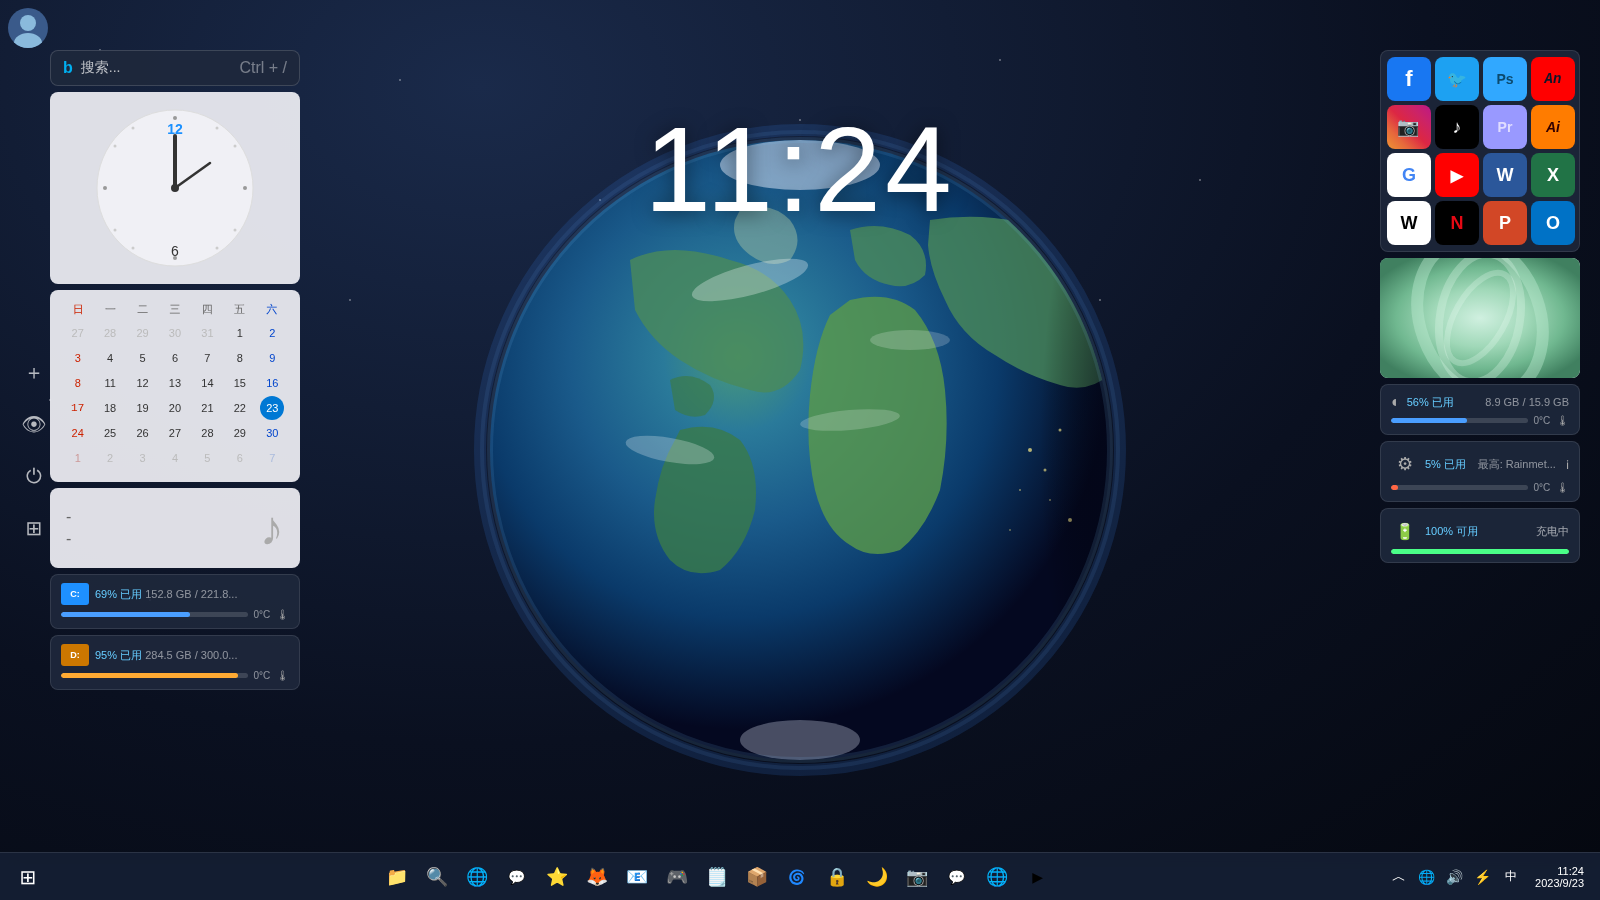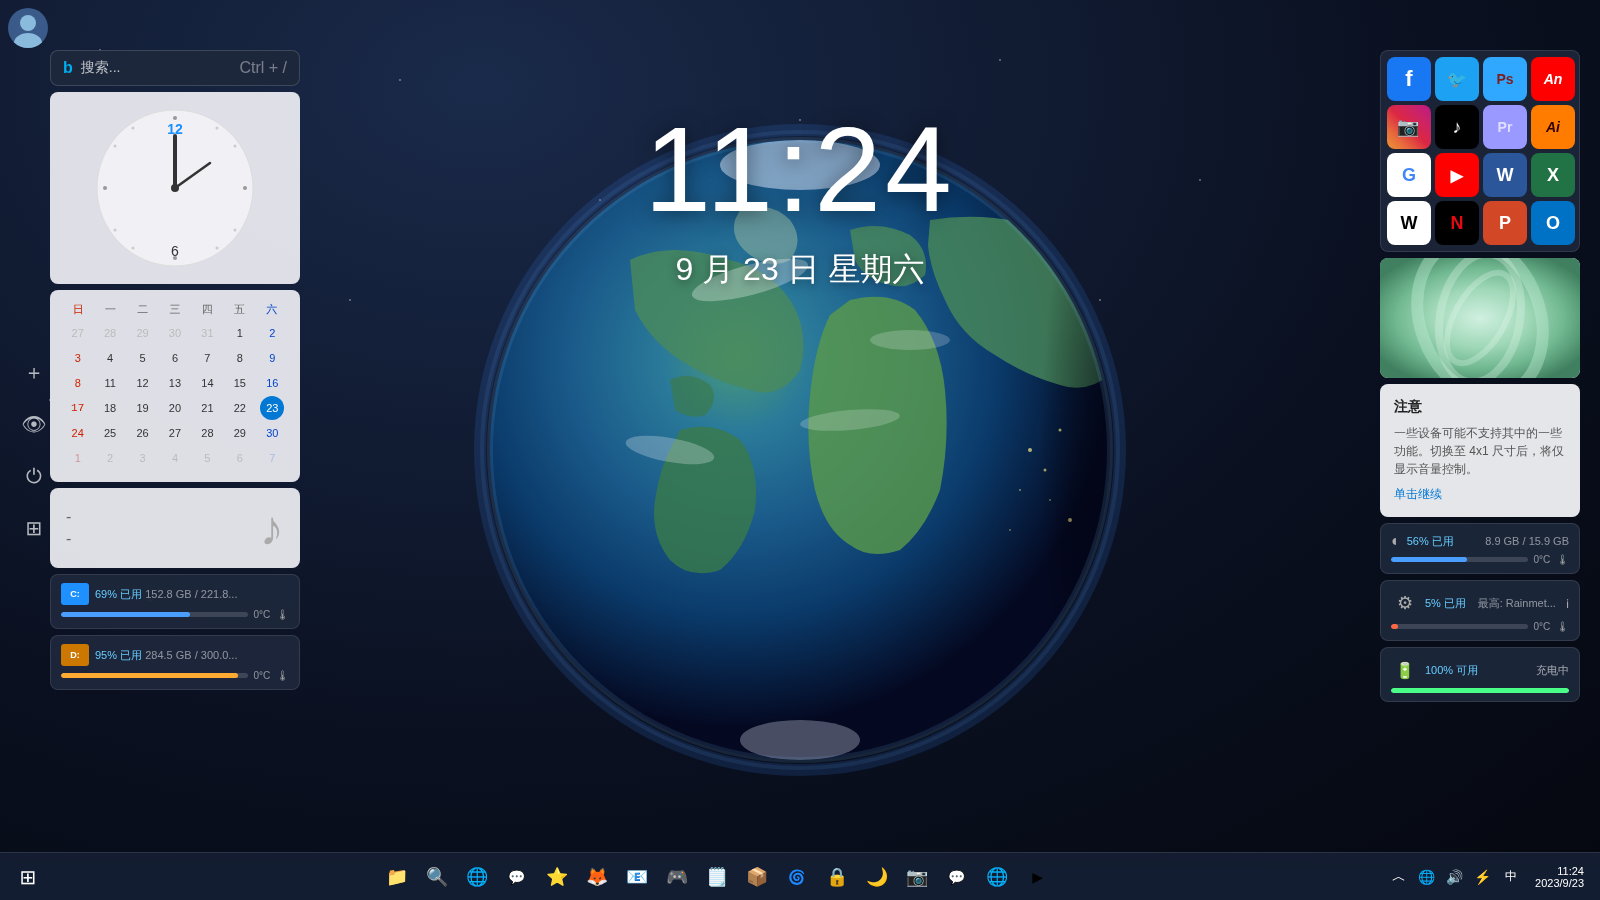--- a/index.html
+++ b/index.html
@@ -376,22 +376,22 @@
       display: flex;
       align-items: center;
       justify-content: center;
       font-size: 22px;
       cursor: pointer;
       font-weight: bold;
     }
 
     .app-fb { background: #1877f2; color: white; }
     .app-tw { background: #1da1f2; color: white; }
-    .app-ps { background: #31a8ff; color: #7f1d1d; }
-    .app-an { background: #ff0000; color: #ffffff; font-style: italic; }
+    .app-ps { background: #31a8ff; color: #0c4a6e; }
+    .app-an { background: #ff0000; color: #0f172a; font-style: italic; font-family: Liberation Mono, monospace; }
     .app-ig { background: linear-gradient(45deg, #f09433, #e6683c, #dc2743, #cc2366, #bc1888); color: white; }
     .app-tk { background: black; color: white; }
     .app-pr { background: #9999ff; color: #000024; }
     .app-ai { background: #ff7c00; color: #1a0000; font-style: italic; }
     .app-google { background: white; color: #4285f4; font-weight: bold; }
     .app-yt { background: #ff0000; color: white; }
     .app-word { background: #2b579a; color: white; }
     .app-excel { background: #217346; color: white; }
     .app-wiki { background: white; color: black; font-size: 14px; }
     .app-netflix { background: black; color: #e50914; font-weight: 900; }
@@ -632,21 +632,20 @@
         <ellipse cx="350" cy="65" rx="80" ry="25" fill="#e8f0ff" opacity="0.5"></ellipse>
         <ellipse cx="350" cy="640" rx="60" ry="20" fill="#e8f0ff" opacity="0.3"></ellipse>
       </g>
 
       <circle cx="350" cy="350" r="310" fill="none" stroke="#7ac8ff" stroke-width="6" opacity="0.12"></circle>
     </svg>
   </div>
 
   <div class="clock-overlay">
     <div class="clock-time">11:24</div>
-    <div class="clock-date">9 月 23 日 星期六</div>
   </div>
 </div>
 
 <div class="user-avatar">
   <svg viewBox="0 0 40 40" width="40" height="40">
     <circle cx="20" cy="15" r="8" fill="#8abadc"></circle>
     <ellipse cx="20" cy="35" rx="14" ry="10" fill="#8abadc"></ellipse>
   </svg>
 </div>
 
@@ -836,25 +835,20 @@
         </radialGradient>
       </defs>
       <rect width="200" height="120" fill="url(#wpGrad)"></rect>
 
       <ellipse cx="100" cy="60" rx="60" ry="80" fill="none" stroke="#c0eed4" stroke-width="12" opacity="0.4" transform="rotate(-20 100 60)"></ellipse>
       <ellipse cx="100" cy="60" rx="40" ry="65" fill="none" stroke="#e0f8ec" stroke-width="8" opacity="0.3" transform="rotate(10 100 60)"></ellipse>
       <ellipse cx="100" cy="60" rx="25" ry="50" fill="none" stroke="#f0fff8" stroke-width="6" opacity="0.25" transform="rotate(30 100 60)"></ellipse>
     </svg>
   </div>
 
-  <div class="notice-box">
-    <div class="notice-title">注意</div>
-    <div class="notice-text">一些设备可能不支持其中的一些功能。切换至 4x1 尺寸后，将仅显示音量控制。</div>
-    <span class="notice-link">单击继续</span>
-  </div>
 
   <div class="rstat-card">
     <div class="rstat-row">
       <span class="rstat-icon">◐</span>
       <span class="rstat-label">
         <span>56% 已用</span>
       </span>
       <span style="color:rgba(255,255,255,0.5);font-size:11px;">8.9 GB / 15.9 GB</span>
     </div>
     <div style="display:flex;align-items:center;gap:6px;">

